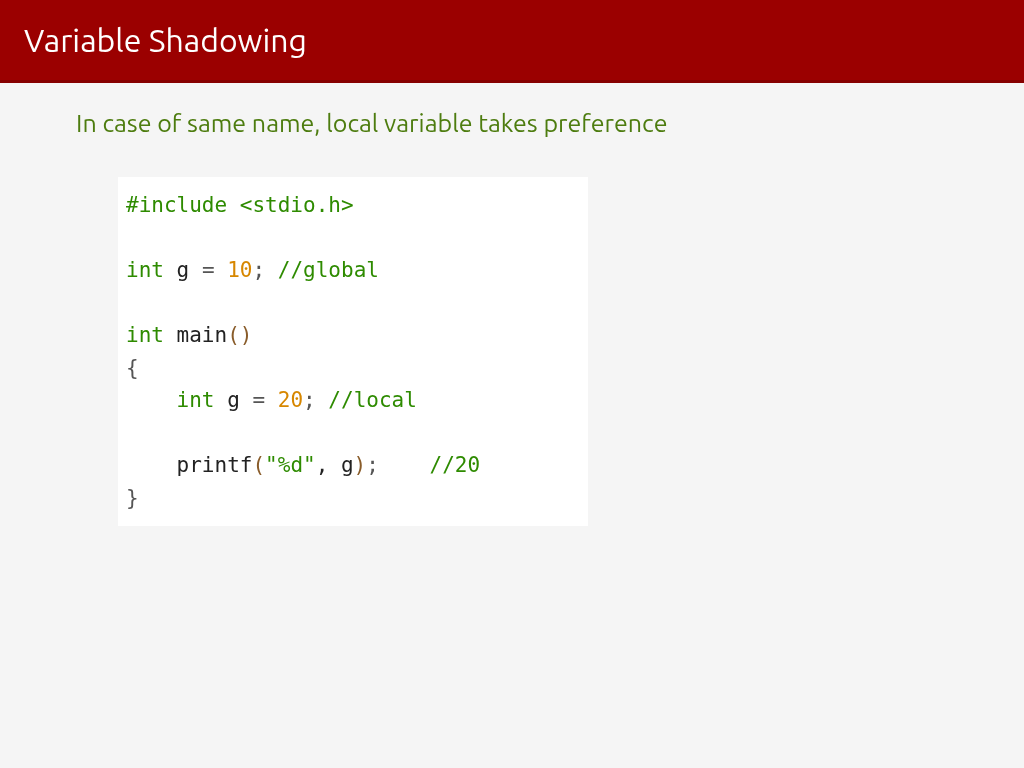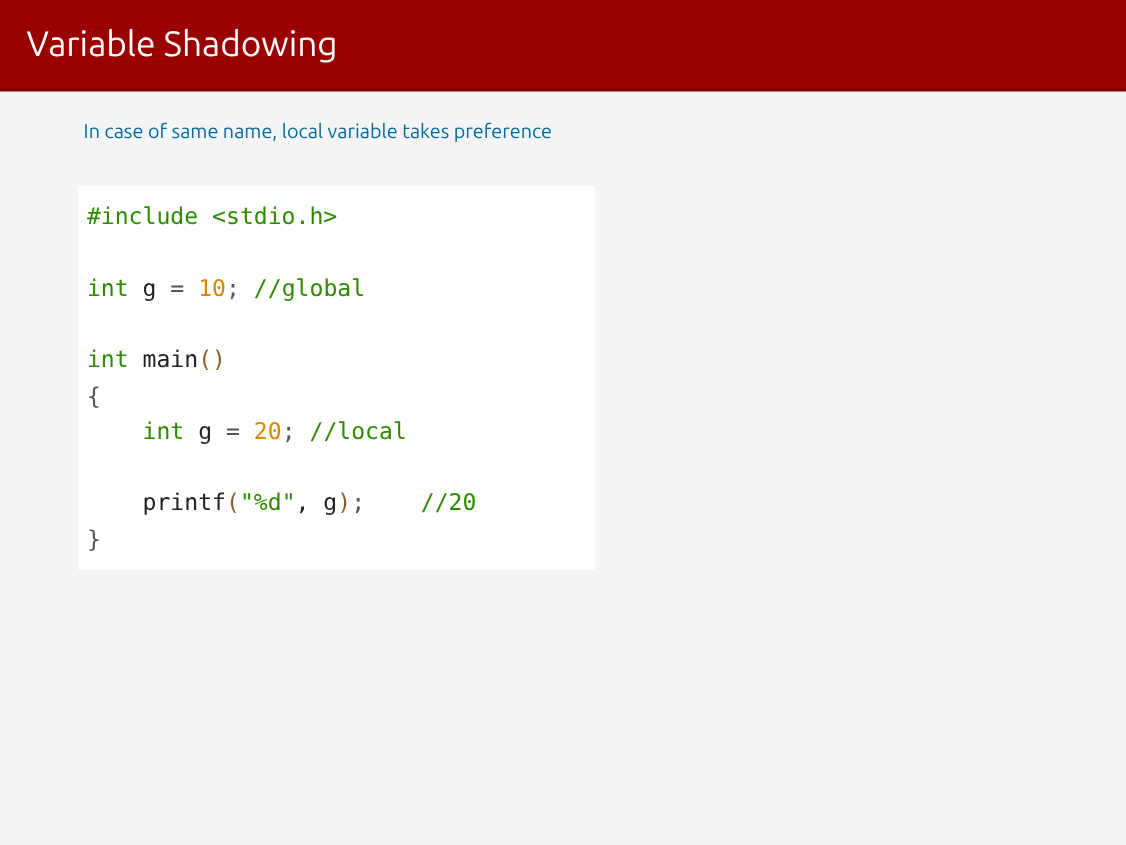--- a/index.html
+++ b/index.html
@@ -14,28 +14,28 @@
     background: #9b0000;
     color: #fff;
     padding: 22px 24px;
     border-bottom: 3px solid #860000;
   }
   .header h1 {
     font-size: 32px;
     font-weight: 400;
   }
   .subtitle {
-    color: #0369a1;
-    font-size: 18px;
+    color: #4d7c0f;
+    font-size: 25px;
     font-weight: 400;
     margin: 26px 0 0 76px;
   }
   .code-block {
     background: #ffffff;
-    margin: 40px 0 0 71px;
+    margin: 40px 0 0 118px;
     padding: 12px 20px 12px 8px;
     font-family: "DejaVu Sans Mono", "Consolas", monospace;
     font-size: 21px;
     line-height: 1.55;
     white-space: pre;
     width: 470px;
     color: #222;
   }
   .kw { color: #2e8b00; }       
   .pp { color: #2e8b00; }

